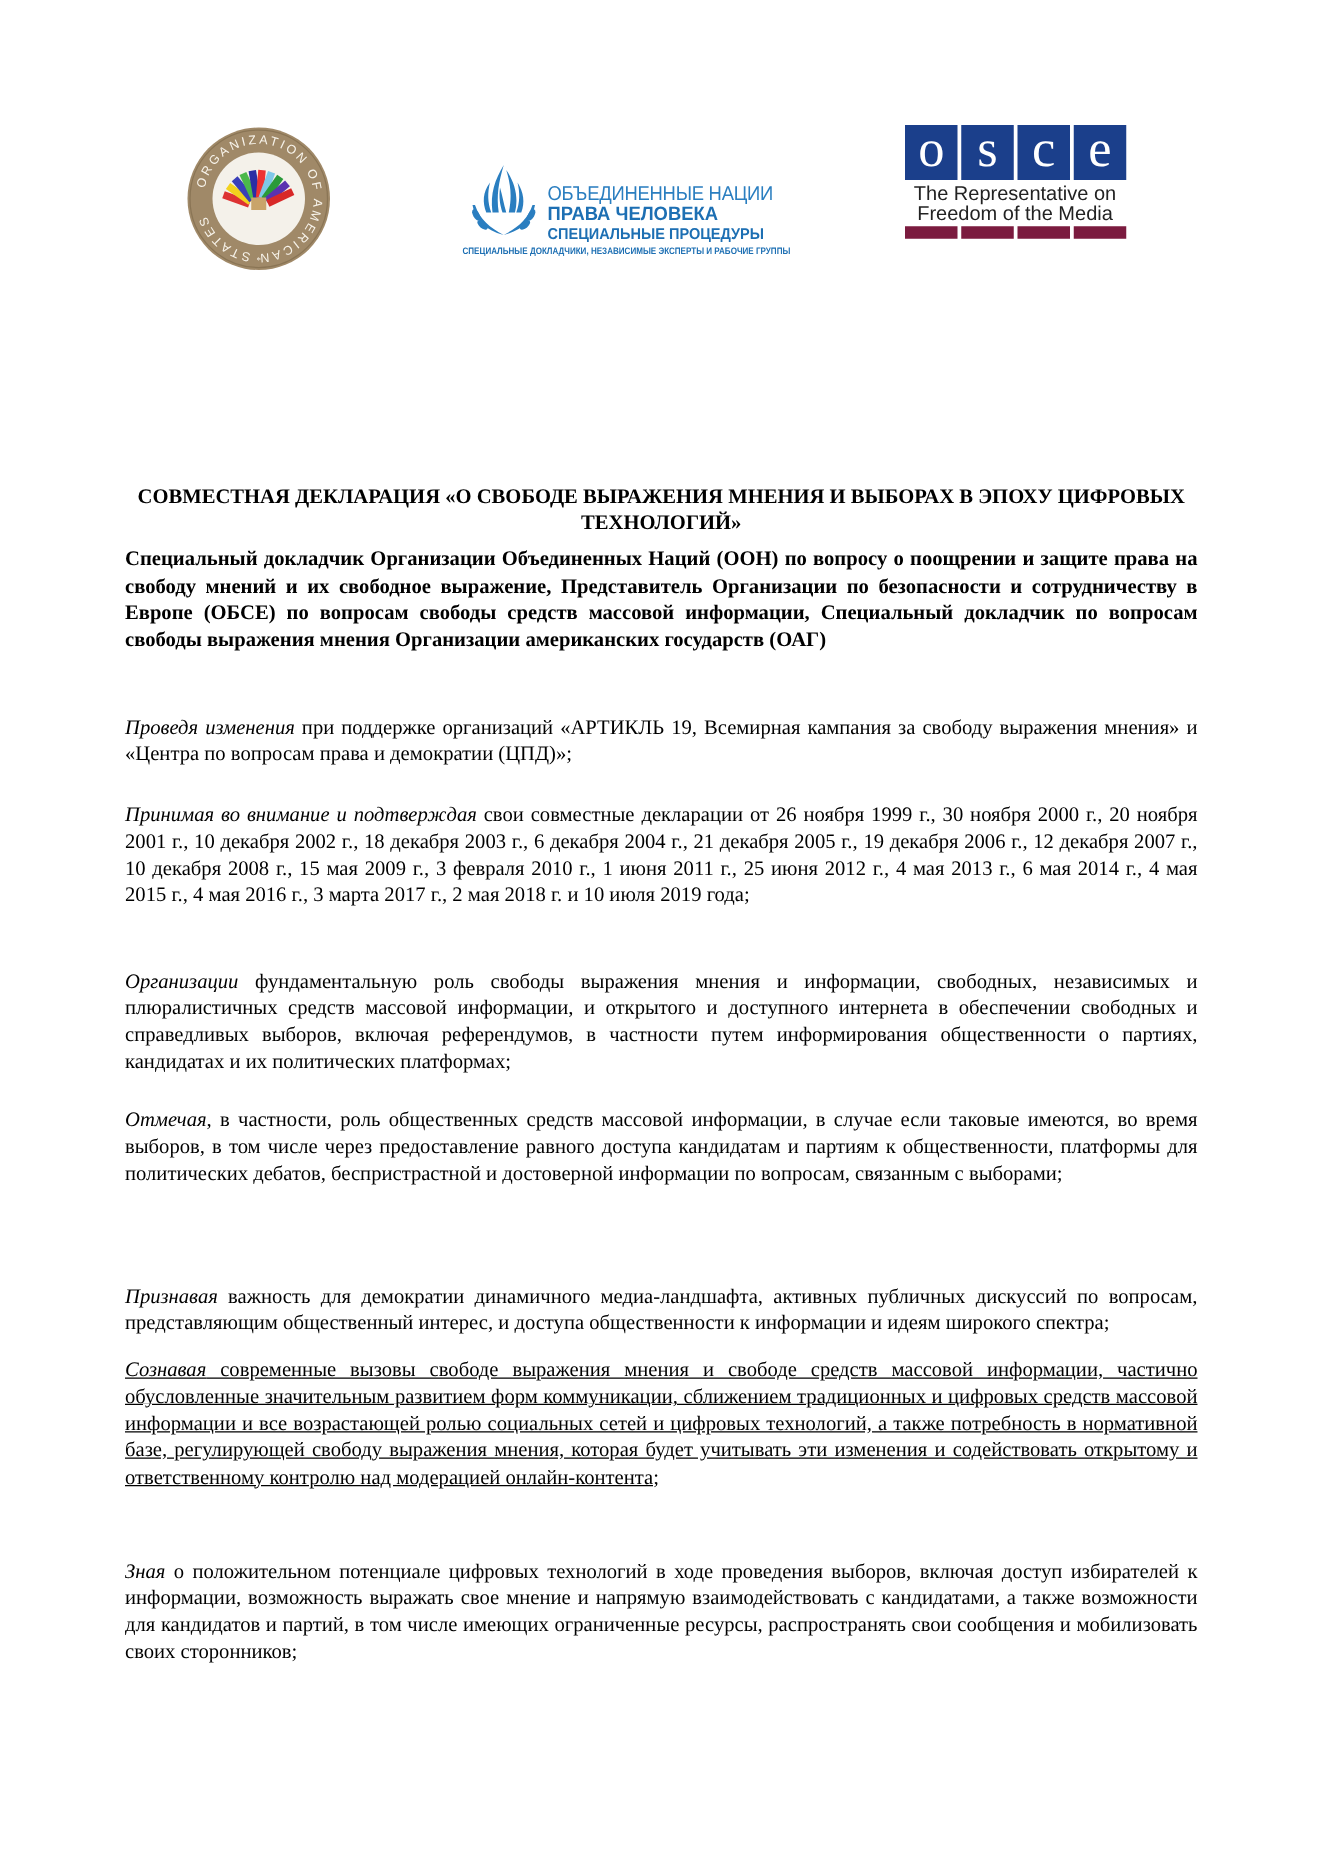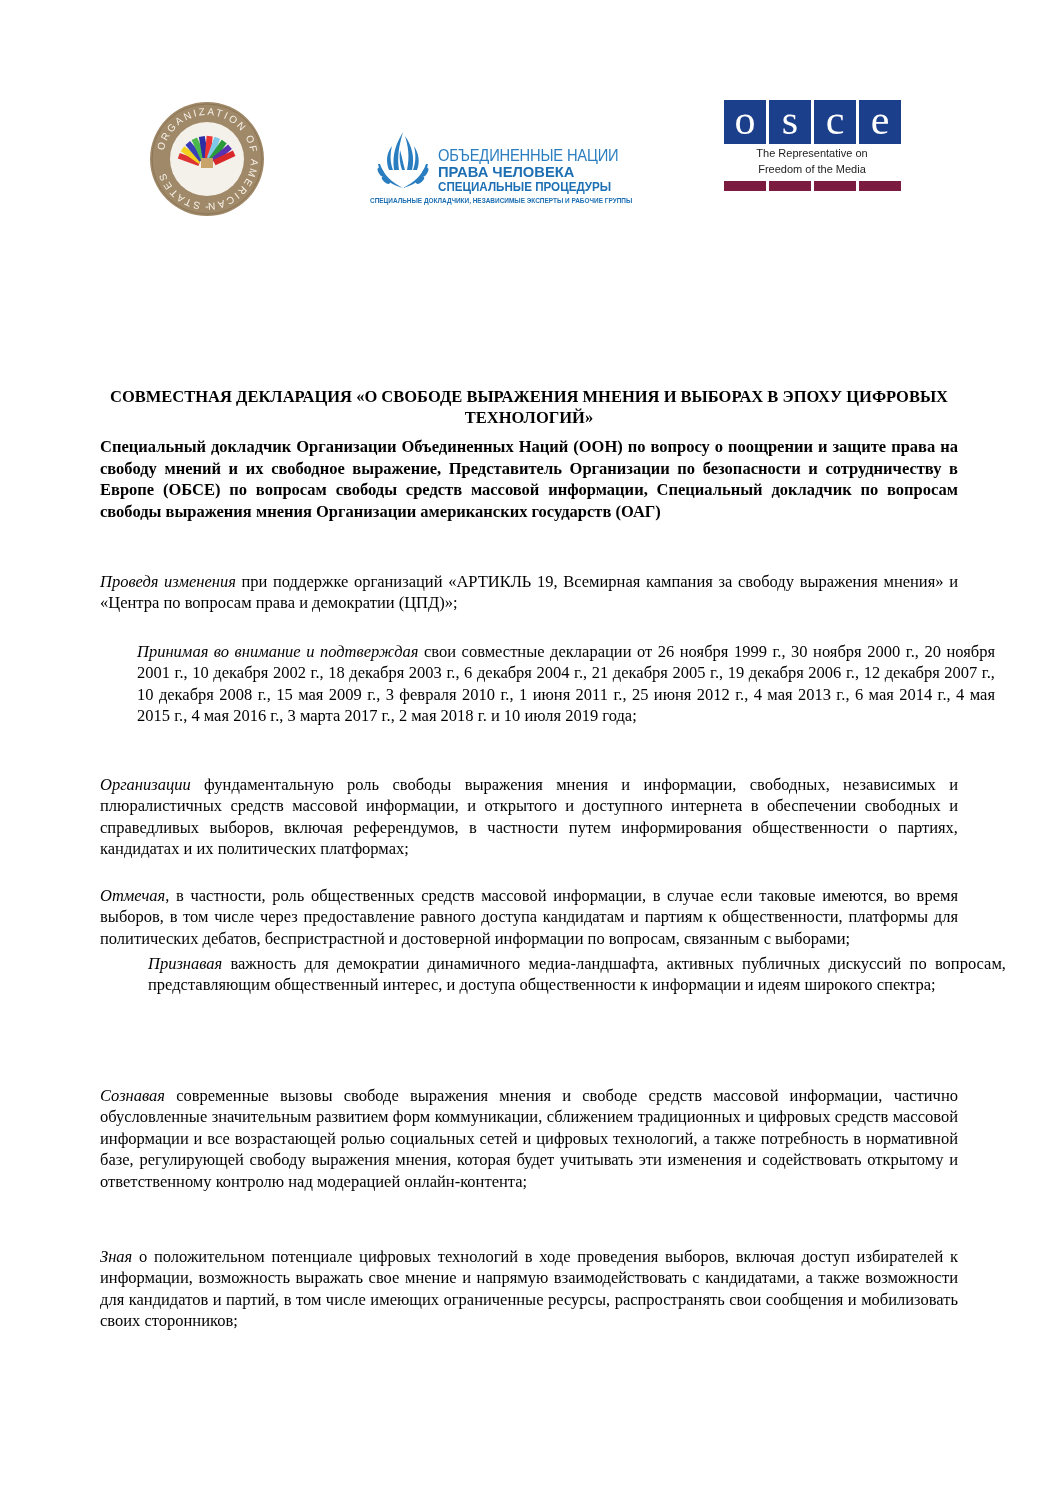--- a/index.html
+++ b/index.html
@@ -10,38 +10,38 @@
   .logo-ohchr { position: absolute; left: 370px; top: 130px; width: 262px; height: 78px; }
   .ohchr-emblem { position: absolute; left: 2px; top: 0; width: 62px; height: 64px; }
   .ohchr-line1 { position: absolute; left: 68px; top: 17px; font-family: "Liberation Sans", sans-serif; font-size: 16px; color: #2a7ec0; letter-spacing: -0.2px; white-space: nowrap; transform: scaleX(0.92); transform-origin: left; }
   .ohchr-line2 { position: absolute; left: 68px; top: 33px; font-family: "Liberation Sans", sans-serif; font-size: 15.5px; font-weight: bold; color: #1d6fb3; white-space: nowrap; transform: scaleX(0.95); transform-origin: left; }
   .ohchr-line3 { position: absolute; left: 68px; top: 50px; font-family: "Liberation Sans", sans-serif; font-size: 12.5px; font-weight: bold; color: #1d6fb3; white-space: nowrap; transform: scaleX(0.93); transform-origin: left; }
   .ohchr-line4 { position: absolute; left: 0px; top: 66px; font-family: "Liberation Sans", sans-serif; font-size: 7.5px; font-weight: bold; color: #1d6fb3; white-space: nowrap; transform: scaleX(0.86); transform-origin: left; }
 
   .logo-osce { position: absolute; left: 724px; top: 100px; width: 176px; height: 92px; }
   .osce-boxes { position: absolute; left: 0; top: 0; display: flex; gap: 3px; }
   .osce-box { width: 42px; height: 44px; background: #1b3f8b; color: #fff; font-family: "Liberation Serif", serif; font-size: 42px; line-height: 40px; text-align: center; }
-  .osce-sub { position: absolute; left: 0; width: 176px; text-align: center; font-family: "Liberation Sans", sans-serif; font-size: 11px; color: #222; white-space: nowrap; }
+  .osce-sub { position: absolute; left: 0; width: 176px; text-align: center; font-family: "Liberation Sans", sans-serif; font-size: 16px; color: #222; white-space: nowrap; }
   .osce-sub.l1 { top: 47px; }
   .osce-sub.l2 { top: 63px; }
   .osce-bars { position: absolute; left: 0; top: 81px; display: flex; gap: 3px; }
   .osce-bar { width: 42px; height: 10px; background: #7b1b3f; }
 
   
   .doc { position: absolute; left: 100px; width: 858px; }
   .title { top: 366px; text-align: center; font-weight: bold; font-size: 16.5px; line-height: 21px; margin-top: 20px; }
   .authors { top: 436px; font-weight: bold; font-size: 16.5px; line-height: 21.6px; text-align: justify; }
   .para { font-size: 16.5px; line-height: 21.4px; text-align: justify; }
   .para em { font-style: italic; }
   .p1 { top: 571px; }
-  .p2 { top: 641px; margin-left: 37px; }
+  .p2 { top: 641px; }
   .p3 { top: 774px; }
   .p4 { top: 885px; }
-  .p5 { top: 953px; margin-left: 48px; }
-  .p6 { top: 1085px; }
+  .p5 { top: 1026px; }
+  .p6 { top: 1085px; text-decoration: underline; }
   .p7 { top: 1246px; }
 </style>
 </head>
 <body>
 
 <div class="logo-oas">
   <svg width="118" height="118" viewBox="0 0 118 118">
     <defs>
       <path id="ringpath" d="M59,59 m-44,0 a44,44 0 1,1 88,0 a44,44 0 1,1 -88,0"></path>
     </defs>

